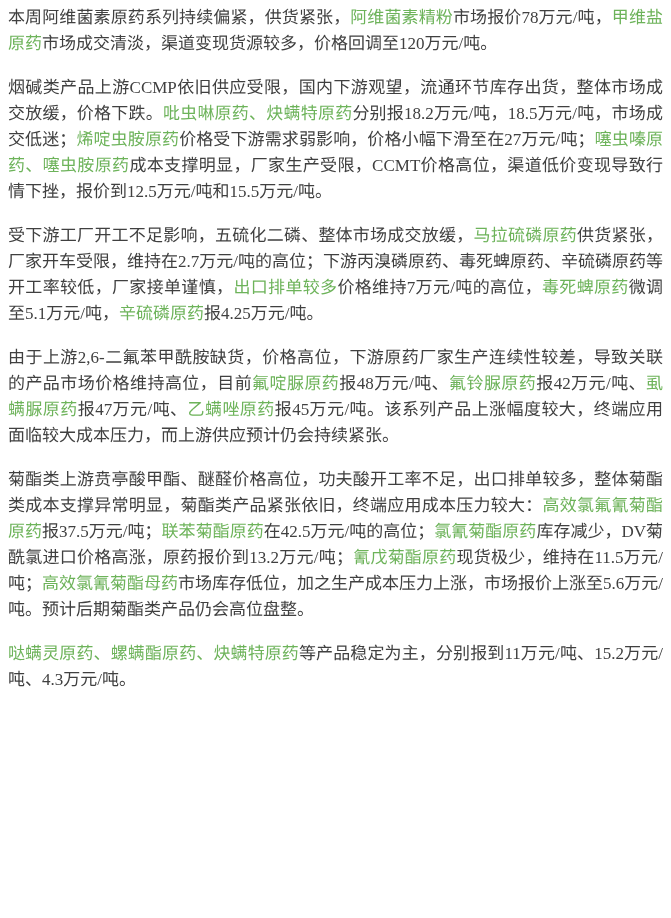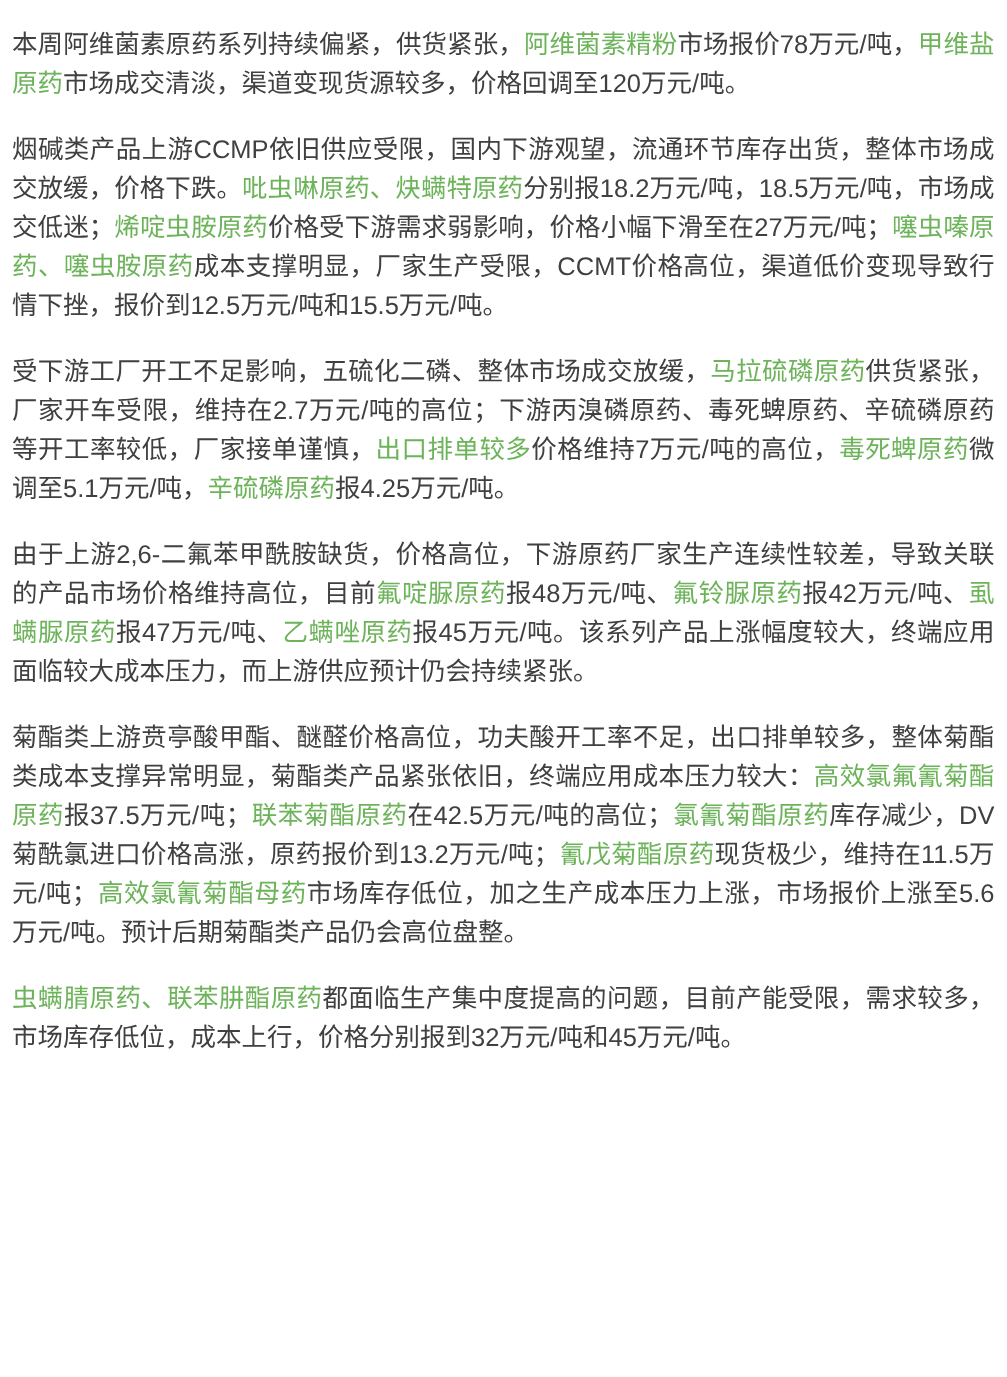--- a/index.html
+++ b/index.html
@@ -19,32 +19,33 @@
   }
   .article {
     padding: 5px 8px 10px 8px;
     font-family: "Liberation Sans", sans-serif;
     font-size: 17px;
     line-height: 26px;
     color: var(--text-color);
     text-align: justify;
   }
   .article p {
-    margin: 12px 0 18px 0;
+    margin: 0 0 18px 0;
+    font-family: Liberation Serif, serif;
   }
   .article p:last-child {
     margin-bottom: 0;
   }
   .hl {
     color: var(--highlight-color);
   }
 </style>
 </head>
 <body>
 
 <div class="article">
     <p><span>本周阿维菌素原药系列持续偏紧，供货紧张，</span><span class="hl">阿维菌素精粉</span><span>市场报价78万元/吨，</span><span class="hl">甲维盐原药</span><span>市场成交清淡，渠道变现货源较多，价格回调至120万元/吨。</span></p>
     <p><span>烟碱类产品上游CCMP依旧供应受限，国内下游观望，流通环节库存出货，整体市场成交放缓，价格下跌。</span><span class="hl">吡虫啉原药、炔螨特原药</span><span>分别报18.2万元/吨，18.5万元/吨，市场成交低迷；</span><span class="hl">烯啶虫胺原药</span><span>价格受下游需求弱影响，价格小幅下滑至在27万元/吨；</span><span class="hl">噻虫嗪原药、噻虫胺原药</span><span>成本支撑明显，厂家生产受限，CCMT价格高位，渠道低价变现导致行情下挫，报价到12.5万元/吨和15.5万元/吨。</span></p>
     <p><span>受下游工厂开工不足影响，五硫化二磷、整体市场成交放缓，</span><span class="hl">马拉硫磷原药</span><span>供货紧张，厂家开车受限，维持在2.7万元/吨的高位；下游丙溴磷原药、毒死蜱原药、辛硫磷原药等开工率较低，厂家接单谨慎，</span><span class="hl">出口排单较多</span><span>价格维持7万元/吨的高位，</span><span class="hl">毒死蜱原药</span><span>微调至5.1万元/吨，</span><span class="hl">辛硫磷原药</span><span>报4.25万元/吨。</span></p>
     <p><span>由于上游2,6-二氟苯甲酰胺缺货，价格高位，下游原药厂家生产连续性较差，导致关联的产品市场价格维持高位，目前</span><span class="hl">氟啶脲原药</span><span>报48万元/吨、</span><span class="hl">氟铃脲原药</span><span>报42万元/吨、</span><span class="hl">虱螨脲原药</span><span>报47万元/吨、</span><span class="hl">乙螨唑原药</span><span>报45万元/吨。该系列产品上涨幅度较大，终端应用面临较大成本压力，而上游供应预计仍会持续紧张。</span></p>
     <p><span>菊酯类上游贲亭酸甲酯、醚醛价格高位，功夫酸开工率不足，出口排单较多，整体菊酯类成本支撑异常明显，菊酯类产品紧张依旧，终端应用成本压力较大：</span><span class="hl">高效氯氟氰菊酯原药</span><span>报37.5万元/吨；</span><span class="hl">联苯菊酯原药</span><span>在42.5万元/吨的高位；</span><span class="hl">氯氰菊酯原药</span><span>库存减少，DV菊酰氯进口价格高涨，原药报价到13.2万元/吨；</span><span class="hl">氰戊菊酯原药</span><span>现货极少，维持在11.5万元/吨；</span><span class="hl">高效氯氰菊酯母药</span><span>市场库存低位，加之生产成本压力上涨，市场报价上涨至5.6万元/吨。预计后期菊酯类产品仍会高位盘整。</span></p>
-    <p><span class="hl">虫螨腈原药、联苯肼酯原药</span><span>都面临生产集中度提高的问题，目前产能受限，需求较多，市场库存低位，成本上行，价格分别报到32万元/吨和45万元/吨。</span></p>
+    <p><span class="hl">哒螨灵原药、螺螨酯原药、炔螨特原药</span><span>等产品稳定为主，分别报到11万元/吨、15.2万元/吨、4.3万元/吨。</span></p>
   </div>
 
 </body></html>

